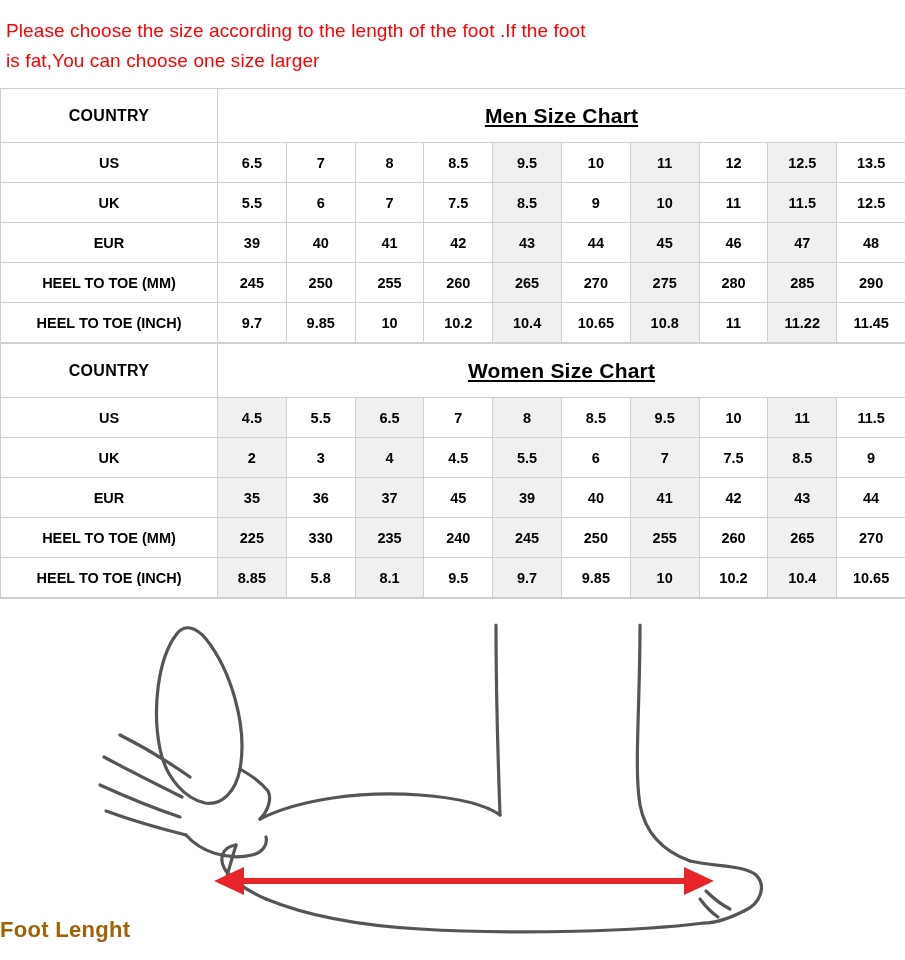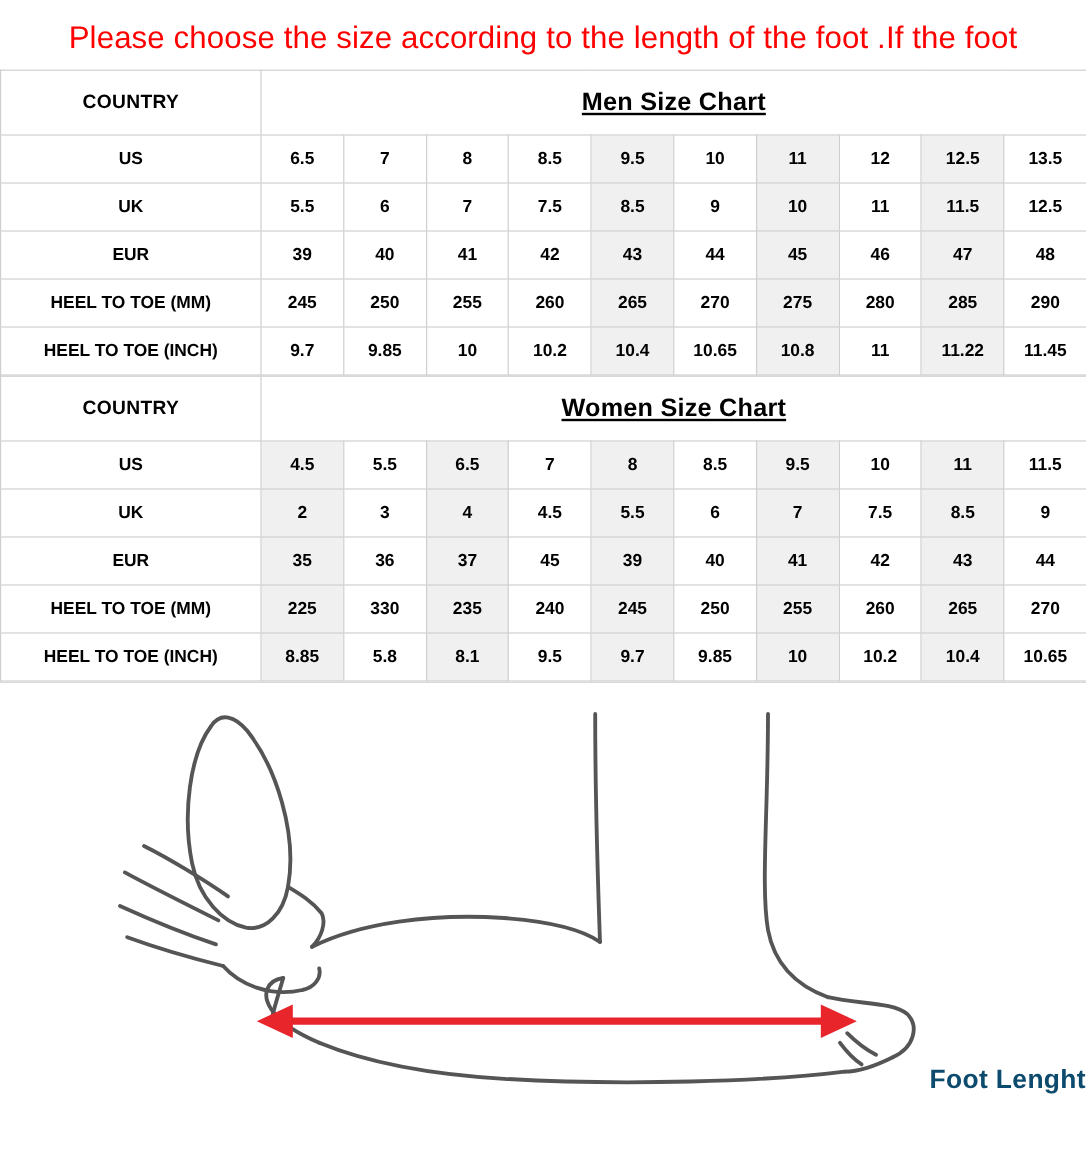--- a/index.html
+++ b/index.html
@@ -17,23 +17,22 @@
   }
   .page {
     width: 905px;
     height: 960px;
     position: relative;
     background: #fff;
   }
   
   .notice {
     color: #ff0000;
-    font-size: 26px;
+    font-size: 19px;
     line-height: 30px;
-    text-align: center;
     padding: 16px 6px 12px 6px;
     font-family: "Liberation Sans", sans-serif;
     letter-spacing: 0.1px;
   }
   
   table.sizechart {
     width: 905px;
     border-collapse: collapse;
     table-layout: fixed;
     border-radius: 29px;
@@ -82,35 +81,36 @@
     height: 355px;
     background: #ffffff;
     border-top: 1px solid #cfcfcf;
   }
   .diagram svg { display: block; }
   .foot-label {
     position: absolute;
     left: 0;
     right: 0;
     bottom: 10px;
-    text-align: right;
-    color: #0c4a6e;
+    text-align: left;
+    color: #a16207;
     font-size: 22px;
     font-weight: bold;
     font-family: "Liberation Sans", sans-serif;
     letter-spacing: 0.3px;
   }
 </style>
 </head>
 <body>
 
 <div class="page">
 
   <div class="notice">
     <div>Please choose the size according to the length of the foot .If the foot</div>
+    <div>is fat,You can choose one size larger</div>
   </div>
 
   <table class="sizechart">
     <colgroup>
       <col class="labelcol">
       <col class="datacol">
         <col class="datacol">
         <col class="datacol">
         <col class="datacol">
         <col class="datacol">

